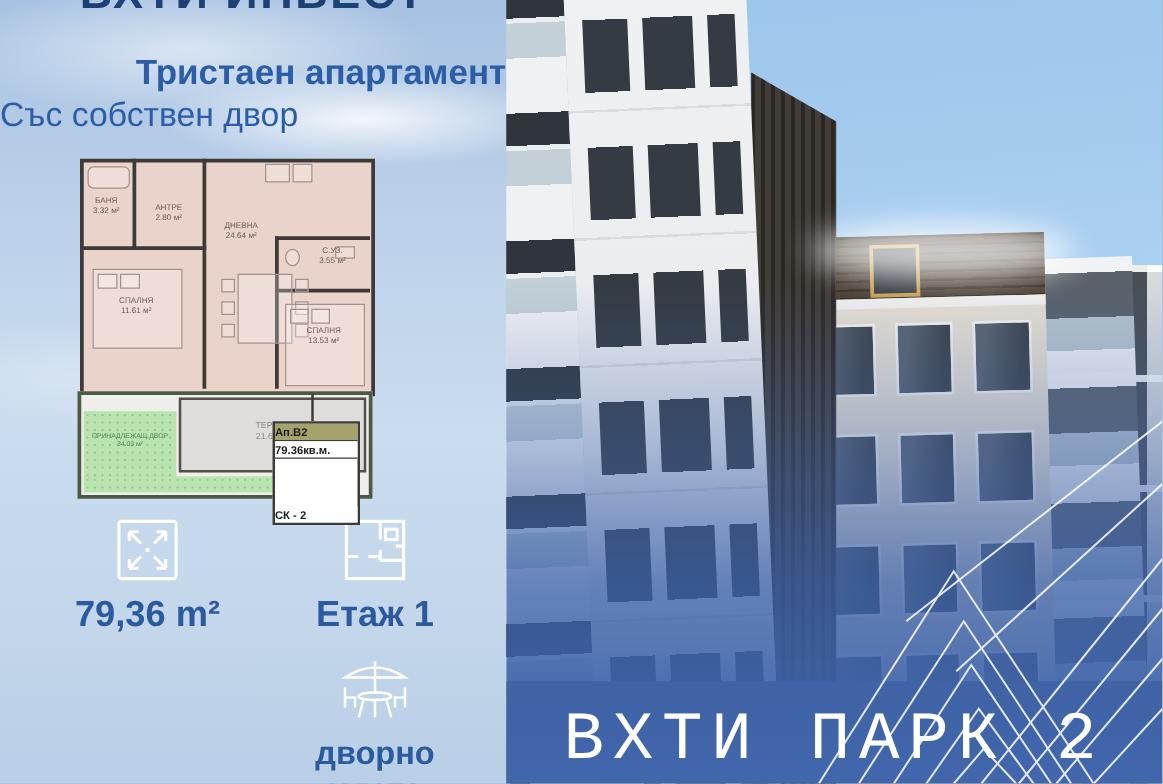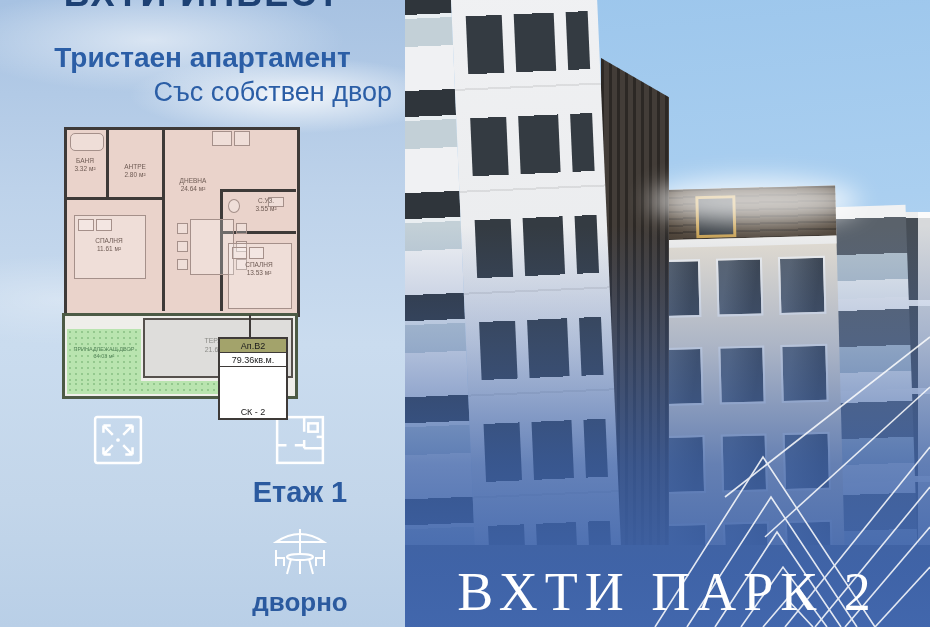--- a/index.html
+++ b/index.html
@@ -8,44 +8,44 @@
         background:linear-gradient(180deg,#a7c2e2 0%,#bdd2ea 30%,#cadcef 55%,#c3d6ea 80%,#b9cfe7 100%);}
   
   .left-sky{position:absolute;left:0;top:0;width:410px;height:627px;
     background:
       radial-gradient(ellipse 230px 55px at 290px 95px, rgba(255,255,255,.85), rgba(255,255,255,0) 70%),
       radial-gradient(ellipse 260px 70px at 150px 40px, rgba(255,255,255,.55), rgba(255,255,255,0) 75%),
       radial-gradient(ellipse 200px 60px at 60px 300px, rgba(255,255,255,.30), rgba(255,255,255,0) 75%);}
   
   .brand{position:absolute;top:-27px;left:0;width:405px;text-align:center;
          font-size:36px;font-weight:700;letter-spacing:2px;color:#1d4174;}
-  .h1{position:absolute;top:42px;left:0;width:405px;text-align:center;
+  .h1{position:absolute;top:42px;left:0;width:405px;text-align:right;
       font-size:28px;font-weight:700;color:#2b5ea6;}
-  .h2{position:absolute;top:77px;left:0;width:392px;text-align:right;
+  .h2{position:absolute;top:77px;left:0;width:392px;text-align:left;
       font-size:27px;font-weight:500;color:#2b5ea6;}
 
   
   .plan{position:absolute;left:62px;top:125px;width:240px;height:277px;font-family:"Liberation Sans",sans-serif;}
   .plan-block{position:absolute;left:2px;top:2px;width:230px;height:184px;background:#ead3cb;border:3px solid #3e3a38;}
   .wall{position:absolute;background:#3e3a38;}
   .furn{position:absolute;border:1.5px solid #a5908a;background:rgba(255,255,255,.25);}
   .rlabel{position:absolute;text-align:center;color:#6e5b54;font-size:6.5px;line-height:1.3;white-space:nowrap;}
   .rlabel span{display:block;}
   .plan-out{position:absolute;left:0;top:188px;width:230px;height:80px;border:3px solid #4c5a45;background:#efeeea;}
   .yard{position:absolute;left:2px;top:13px;width:74px;height:59px;background:#b9e4af;
         background-image:radial-gradient(rgba(80,150,80,.35) 1px, transparent 1.2px);background-size:6px 6px;}
   .grass-strip{position:absolute;left:2px;bottom:2px;width:220px;height:13px;background:#b9e4af;
         background-image:radial-gradient(rgba(80,150,80,.35) 1px, transparent 1.2px);background-size:6px 6px;}
   .terrace{position:absolute;left:78px;top:2px;width:146px;height:56px;background:#dedddb;border:2px solid #55504c;}
   .ylabel{position:absolute;left:2px;top:30px;width:74px;text-align:center;color:#55855a;font-size:5.5px;line-height:1.35;}
   .ylabel span{display:block;}
   .tlabel{position:absolute;left:0;top:16px;width:100%;text-align:center;color:#8b8b87;font-size:7px;line-height:1.35;}
   .tlabel span{display:block;}
   .tag{position:absolute;left:156px;top:212px;width:66px;border:2px solid #3e3a38;background:#fff;z-index:5;
-       font-size:9px;font-weight:400;color:#1c1c1c;text-align:center;}
+       font-size:9px;font-weight:700;color:#1c1c1c;}
   .tag .trow{padding:1.5px 0;border-bottom:1.5px solid #3e3a38;background:#fff;}
   .tag .trow:last-child{border-bottom:none;margin-top:38px;}
   .tag .thead{background:#a3a36b;}
   .leader{position:absolute;left:187px;top:190px;width:2px;height:24px;background:#3e3a38;z-index:4;}
 
   
   .feat{position:absolute;text-align:center;color:#2b5a9f;}
   .feat .ic{display:block;margin:0 auto;}
   .flabel{margin-top:10px;font-size:29px;font-weight:600;}
   .flabel.small{font-size:26px;line-height:1.15;font-weight:600;}
@@ -81,21 +81,21 @@
   .wc1{left:14px;width:36px;} .wc2{left:62px;width:40px;} .wc3{left:114px;width:22px;}
   .bA-roofline{position:absolute;left:0;top:0;width:216px;height:10px;background:#f5f6f7;}
   .haze{position:absolute;left:245px;top:178px;width:210px;height:46px;background:rgba(255,255,255,.75);
         filter:blur(12px);border-radius:50%;}
   .ground{position:absolute;left:0;bottom:0;width:100%;height:82px;background:linear-gradient(#59616a,#3a4148);}
   .overlay{position:absolute;inset:0;
         background:linear-gradient(180deg, rgba(77,116,186,0) 36%, rgba(66,104,176,.35) 55%,
                    rgba(58,96,168,.75) 74%, rgba(62,100,172,.93) 90%, rgba(66,104,176,.97) 100%);}
   .chevrons{position:absolute;left:0;bottom:0;width:525px;height:300px;}
   .title{position:absolute;left:0;right:0;bottom:4px;text-align:center;color:#ffffff;
-         font-family:Liberation Serif, serif;font-weight:200;font-size:54px;letter-spacing:7px;white-space:nowrap;}
+         font-family:Liberation Mono, monospace;font-weight:200;font-size:54px;letter-spacing:7px;white-space:nowrap;}
 </style>
 </head>
 <body>
 
 <div class="page">
 
   <div class="left-sky"></div>
 
   <div class="brand">ВХТИ ИНВЕСТ</div>
   <div class="h1">Тристаен апартамент</div>
@@ -179,20 +179,21 @@
 
   <div class="feat" style="left:18px;top:414px;width:200px;">
     <svg class="ic" width="52" height="52" viewBox="0 0 50 50" fill="none" stroke="#ffffff" stroke-width="2.4">
       <rect x="3" y="3" width="44" height="44" rx="2"></rect>
       <circle cx="25" cy="25" r="1.8" fill="#fff" stroke="none"></circle>
       <path d="M20 20 L11 11 M11 11 h7 M11 11 v7"></path>
       <path d="M30 20 L39 11 M39 11 h-7 M39 11 v7"></path>
       <path d="M20 30 L11 39 M11 39 h7 M11 39 v-7"></path>
       <path d="M30 30 L39 39 M39 39 h-7 M39 39 v-7"></path>
     </svg>
+    <div class="flabel">79,36 m²</div>
   </div>
 
   <div class="feat" style="left:200px;top:414px;width:200px;">
     <svg class="ic" width="52" height="52" viewBox="0 0 50 50" fill="none" stroke="#ffffff" stroke-width="2.4">
       <rect x="3" y="3" width="44" height="44"></rect>
       <path d="M29 3 V17 M29 25 V33 M3 30 H12 M20 30 H29 M29 33 H47"></path>
       <rect x="33" y="9" width="9" height="8"></rect>
       <path d="M47 22 h-6"></path>
     </svg>
     <div class="flabel">Етаж 1</div>

